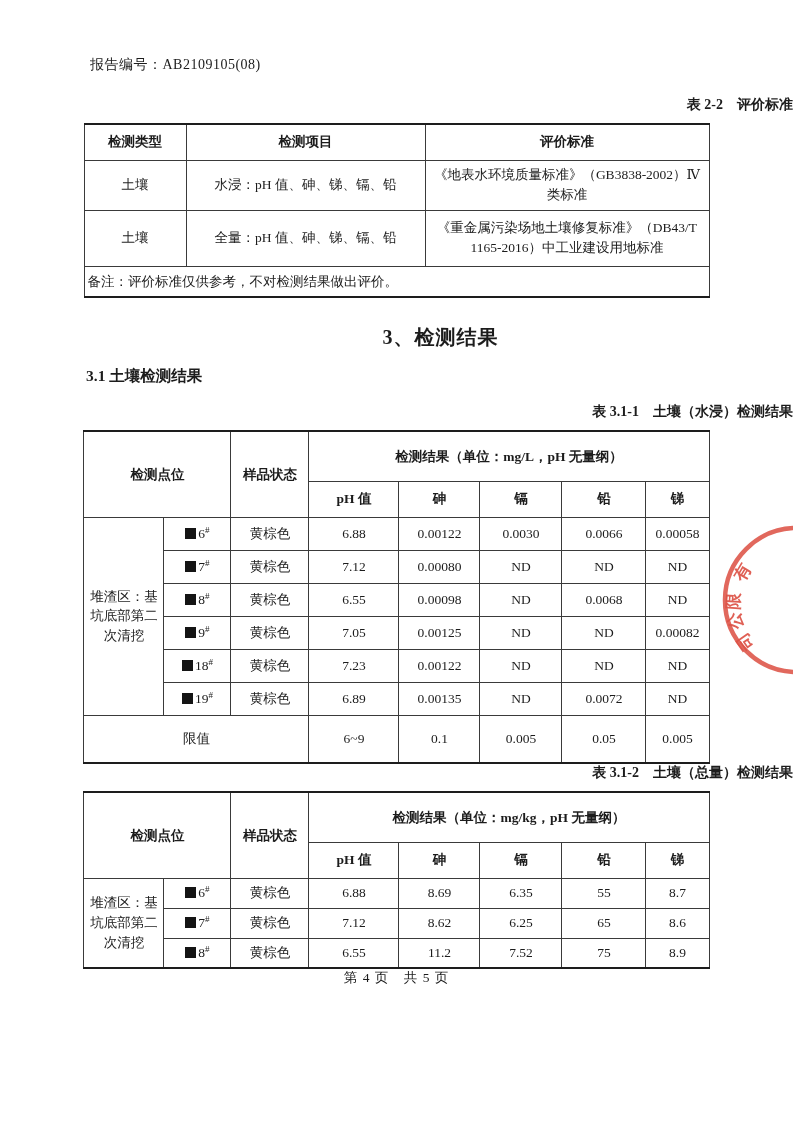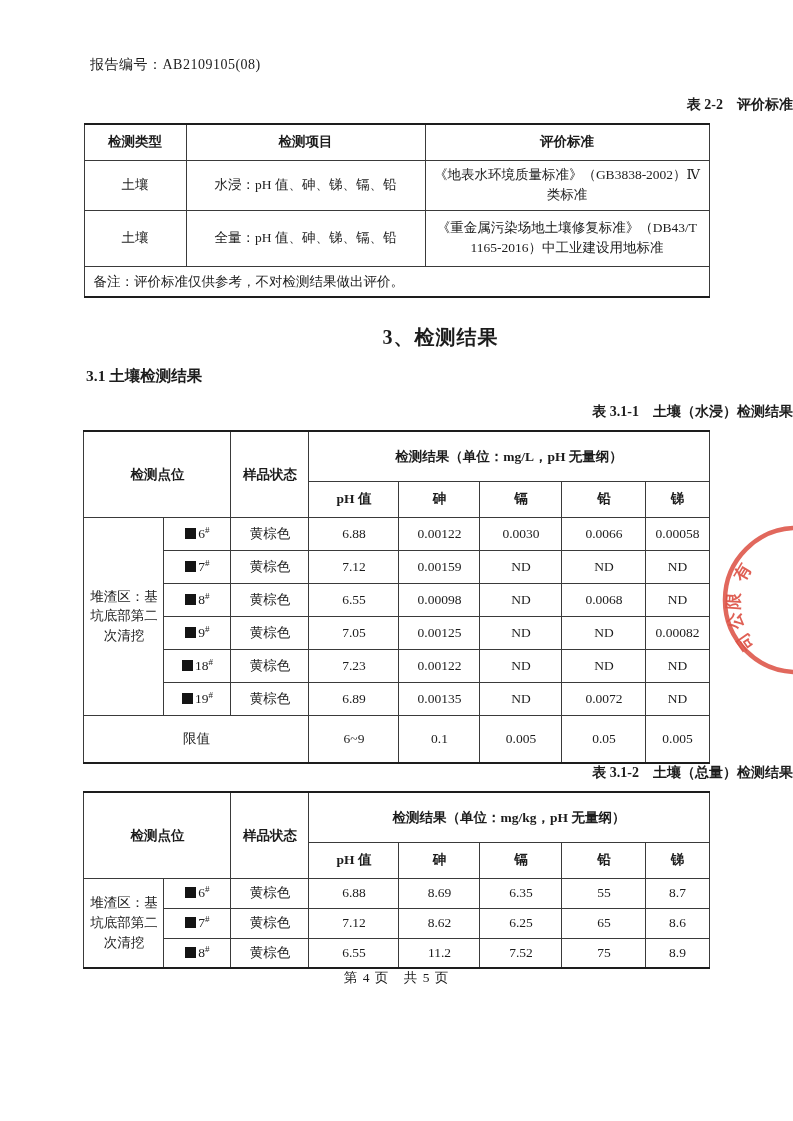--- a/index.html
+++ b/index.html
@@ -49,21 +49,21 @@
   }
   th { font-weight: bold; }
   .h36 { height: 36px; margin-left: 19px; }
   .h50 { height: 50px; }
   .h56 { height: 56px; }
   .h33 { height: 33px; }
   .h32 { height: 48px; }
   .h30 { height: 30px; }
   .note-cell {
     text-align: left;
-    padding: 5px 9px;
+    padding: 5px 3px;
     height: 30px;
   }
   .sec-h1 {
     margin: 26px 0 0 88px;
     font-size: 20px;
     font-weight: bold;
     letter-spacing: 1px;
     text-align: center;
   }
   .sec-h2 {
@@ -174,21 +174,21 @@
       <td>6.88</td>
       <td>0.00122</td>
       <td>0.0030</td>
       <td>0.0066</td>
       <td>0.00058</td>
     </tr>
     <tr class="h33">
       <td><span class="redact"></span><span>7</span><sup class="hash">#</sup></td>
       <td>黄棕色</td>
       <td>7.12</td>
-      <td>0.00159</td>
+      <td>0.00080</td>
       <td>ND</td>
       <td>ND</td>
       <td>ND</td>
     </tr>
     <tr class="h33">
       <td><span class="redact"></span><span>8</span><sup class="hash">#</sup></td>
       <td>黄棕色</td>
       <td>6.55</td>
       <td>0.00098</td>
       <td>ND</td>

